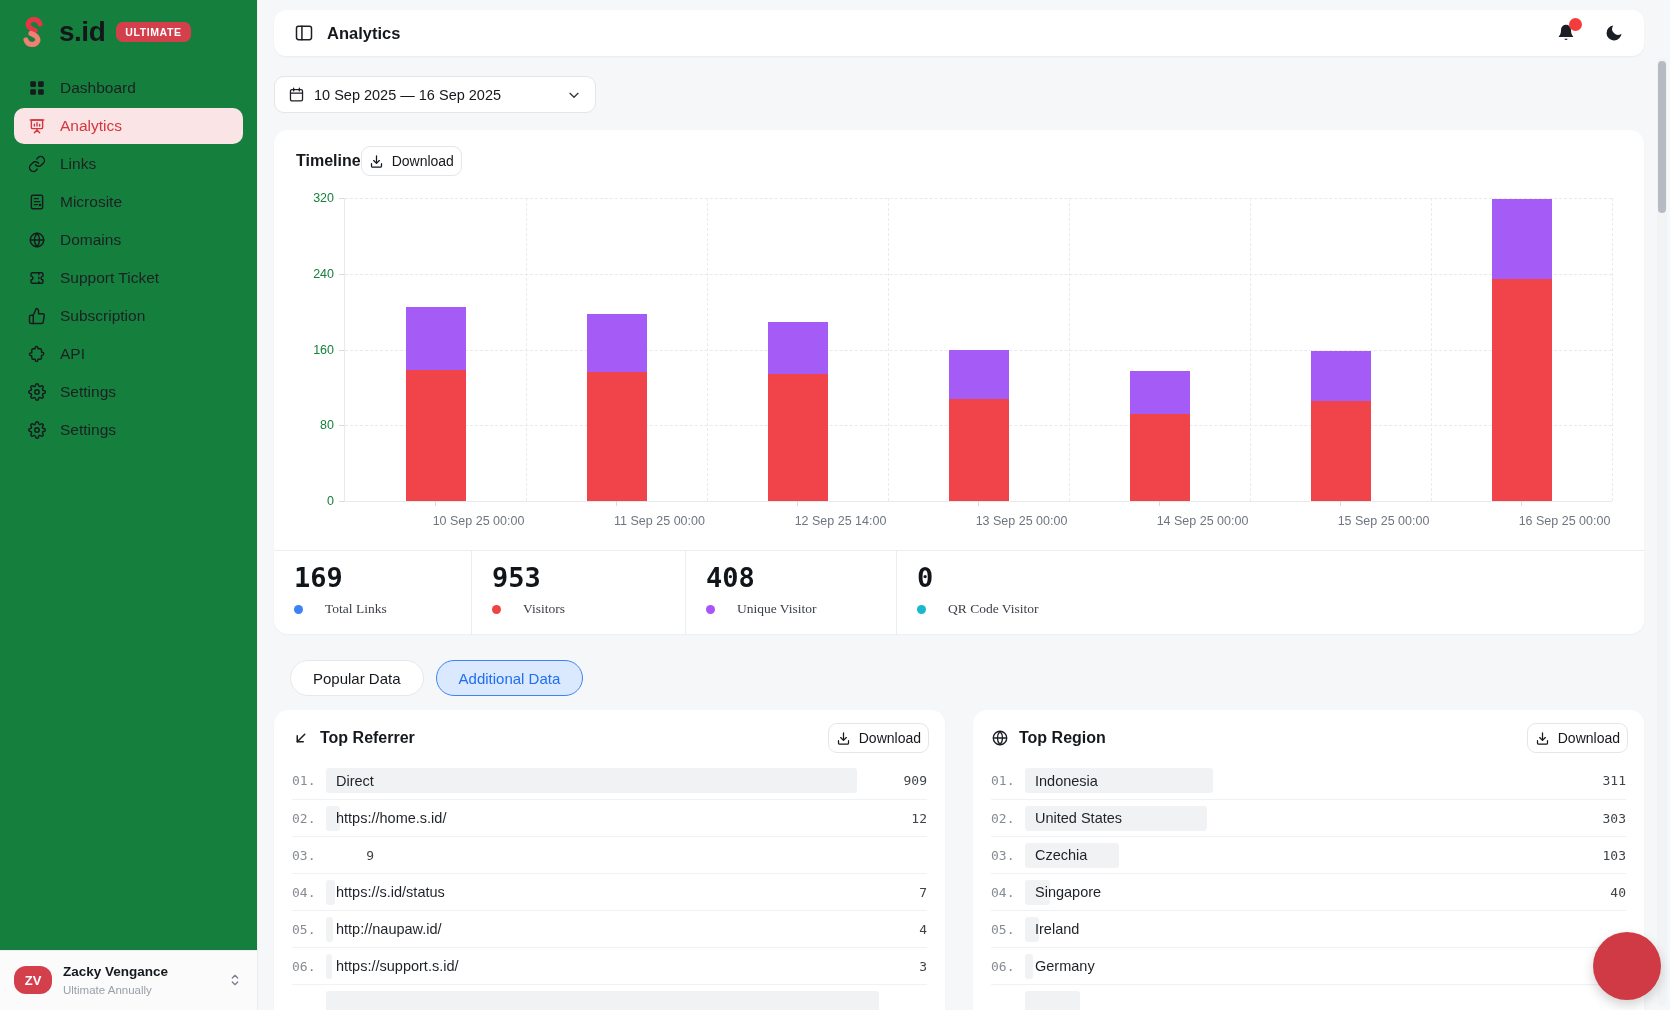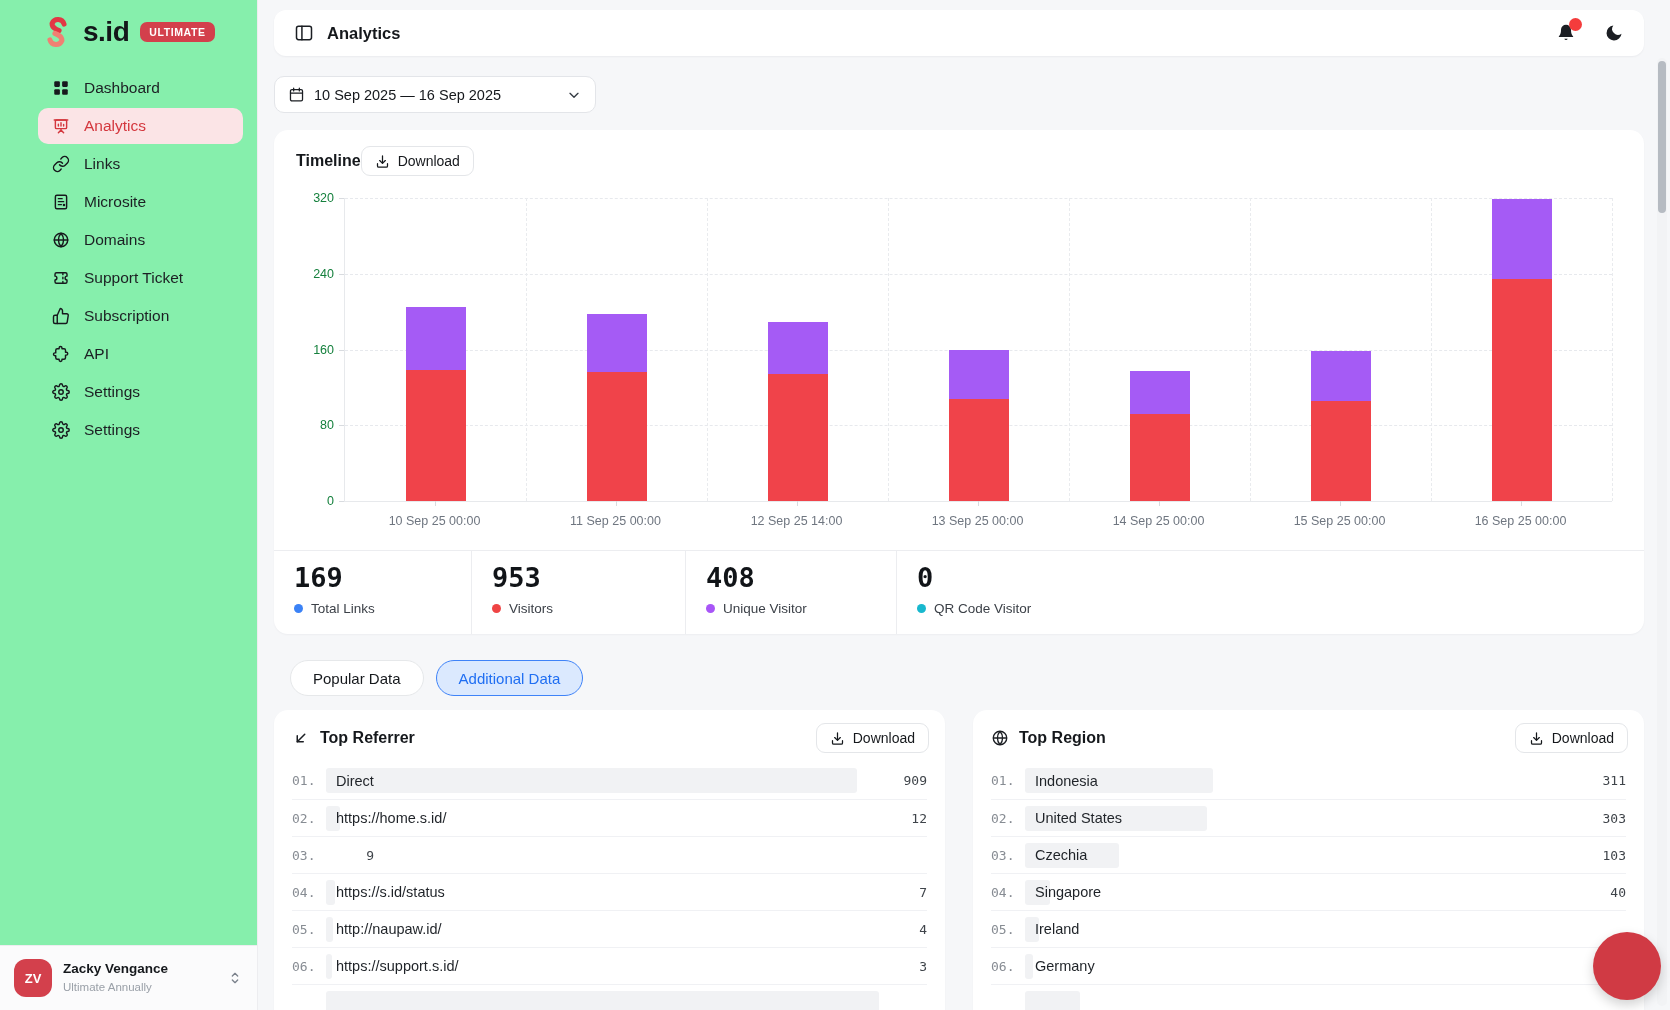--- a/index.html
+++ b/index.html
@@ -2,34 +2,34 @@
 <html><head>
 <meta charset="utf-8">
 <style>
   * { box-sizing: border-box; }
   html,body { margin:0; padding:0; }
   body { font-family: "Liberation Sans", sans-serif; background:#eef0f3; }
 
   .app { position:relative; width:1670px; height:1010px; overflow:hidden; display:flex; background:#f6f7f9; }
 
   
-  .sidebar { width:258px; flex:0 0 258px; background:#86efac; border-right:1px solid #ededf0; position:relative;padding-left:24px; }
+  .sidebar { width:258px; flex:0 0 258px; background:#15803d; border-right:1px solid #ededf0; position:relative; }
   .logo-row { display:flex; align-items:center; gap:9px; padding:14px 16px 10px 16px; }
   .logo-mark { width:34px; height:36px; }
   .brand-name { font-size:28px; font-weight:800; color:#14171a; letter-spacing:-0.5px; }
   .brand-badge { background:#d3404c; color:#fff; font-size:10.5px; font-weight:700; letter-spacing:.6px; padding:4px 9px; border-radius:7px; margin-left:2px; }
   .nav { margin-top:10px; }
   .nav-item { display:flex; align-items:center; gap:14px; height:36px; margin:2px 14px; padding:0 14px; border-radius:10px; cursor:pointer; color:#1c1f23; }
   .nav-item .nav-icon { width:18px; height:18px; display:flex; color:#17191d; }
   .nav-item .nav-icon svg { width:18px; height:18px; }
   .nav-label { font-size:15.5px; font-weight:500; }
   .nav-item.active { background:#fbe4e6; color:#d4373e; }
   .nav-item.active .nav-icon { color:#d4373e; }
   .user-card { position:absolute; left:0; right:0; bottom:0; border-top:1px solid #ededf0; padding:13px 14px; display:flex; align-items:center; gap:11px; background:#fbfbfc; }
-  .avatar { width:38px; height:38px; border-radius:12px; background:#d3404c; color:#fff; font-size:13px; font-weight:700; display:flex; align-items:center; justify-content:center; }
+  .avatar { width:38px; height:28px; border-radius:12px; background:#d3404c; color:#fff; font-size:13px; font-weight:700; display:flex; align-items:center; justify-content:center; }
   .user-meta { flex:1; line-height:1.25; }
   .user-name { font-size:13.5px; font-weight:700; color:#15181c; }
   .user-plan { font-size:11.5px; color:#9aa0a8; margin-top:2px; }
   .user-chevron { width:16px; height:16px; color:#7b828c; }
   .user-chevron svg { width:16px; height:16px; }
 
   
   .main { flex:1; position:relative; padding:10px 26px 0 16px; }
 
   .header-card { background:#fff; border-radius:12px; box-shadow:0 1px 2px rgba(16,24,40,.05); height:46px; display:flex; align-items:center; justify-content:space-between; padding:0 20px; }
@@ -48,39 +48,39 @@
   .date-chev { margin-left:auto; width:16px; height:16px; color:#333a42; display:flex; }
   .date-chev svg { width:16px; height:16px; }
 
   
   .timeline-card { margin-top:17px; background:#fff; border-radius:14px; box-shadow:0 1px 2px rgba(16,24,40,.04); }
   .card-head { display:flex; align-items:center; justify-content:flex-start; padding:16px 18px 6px 22px; }
   .card-title-row { display:flex; align-items:center; gap:10px; }
   .card-title { font-size:16px; font-weight:700; color:#15181c; }
   .card-title-icon { width:18px; height:18px; color:#1b1e23; display:flex; }
   .card-title-icon svg { width:18px; height:18px; }
-  .dl-btn { display:flex; align-items:center; gap:8px; border:1px solid #e4e6e9; background:#fff; border-radius:9px; padding:6px 13px; font-size:14px; color:#15181c; font-weight:500; cursor:pointer; font-family:"Liberation Sans",sans-serif; }
+  .dl-btn { display:flex; align-items:center; gap:8px; border:1px solid #e4e6e9; background:#fff; border-radius:9px; padding:6px 7px; font-size:14px; color:#15181c; font-weight:500; cursor:pointer; font-family:"Liberation Sans",sans-serif; }
   .dl-btn .dli { width:15px; height:15px; display:flex; }
   .dl-btn .dli svg { width:15px; height:15px; }
 
   .chart { position:relative; height:368px; margin:0 22px 0 24px; }
   .plot { position:absolute; left:46px; right:10px; top:16px; bottom:48px; border-left:1px solid #e7e9ec; border-bottom:1px solid #e7e9ec; }
   .hgrid { position:absolute; left:0; right:0; border-top:1px dashed #e7e9ed; }
   .vgrid { position:absolute; top:0; bottom:0; border-left:1px dashed #e9ebee; }
   .ylab { position:absolute; width:36px; text-align:right; font-size:12.5px; color:#15803d; }
   .ytick { position:absolute; width:5px; height:1px; background:#d8dbdf; }
   .xtick { position:absolute; width:1px; height:5px; background:#d8dbdf; }
-  .xlab { position:absolute; transform:translateX(-50%); font-size:12.5px; color:#6f7680; white-space:nowrap; }
+  .xlab { position:absolute; transform:translateX(-50%); font-size:12.5px; color:#6f7680; white-space:nowrap;margin-left:44px; }
   .bar { position:absolute; }
 
   .stats-row { display:flex; border-top:1px solid #ecedf0; height:84px; }
   .stat-cell { padding:13px 0 0 20px; }
   .stat-cell.b { border-right:1px solid #ecedf0; }
   .stat-num { font-family:"DejaVu Sans Mono", monospace; font-size:27px; font-weight:700; color:#111418; line-height:1; }
-  .stat-label-row { display:flex; align-items:center; gap:8px; margin-top:10px; }
+  .stat-label-row { display:flex; align-items:center; gap:22px; margin-top:10px;font-family:Liberation Serif, serif; }
   .stat-dot { width:9px; height:9px; border-radius:50%; }
   .stat-label { font-size:13.5px; color:#3c4148; }
 
   
   .tabs { display:flex; gap:12px; margin:26px 0 0 16px; }
   .tab-pill { height:36px; display:flex; align-items:center; padding:0 22px; border-radius:999px; font-size:15px; cursor:pointer; border:1px solid #e6e8ea; background:#fff; color:#15181c; }
   .tab-pill.active { background:#dbe9fe; border:1.5px solid #3f83f8; color:#1f6ef2; font-weight:400; }
 
   
   .lists-row { display:flex; gap:28px; margin-top:14px; align-items:flex-start; }

